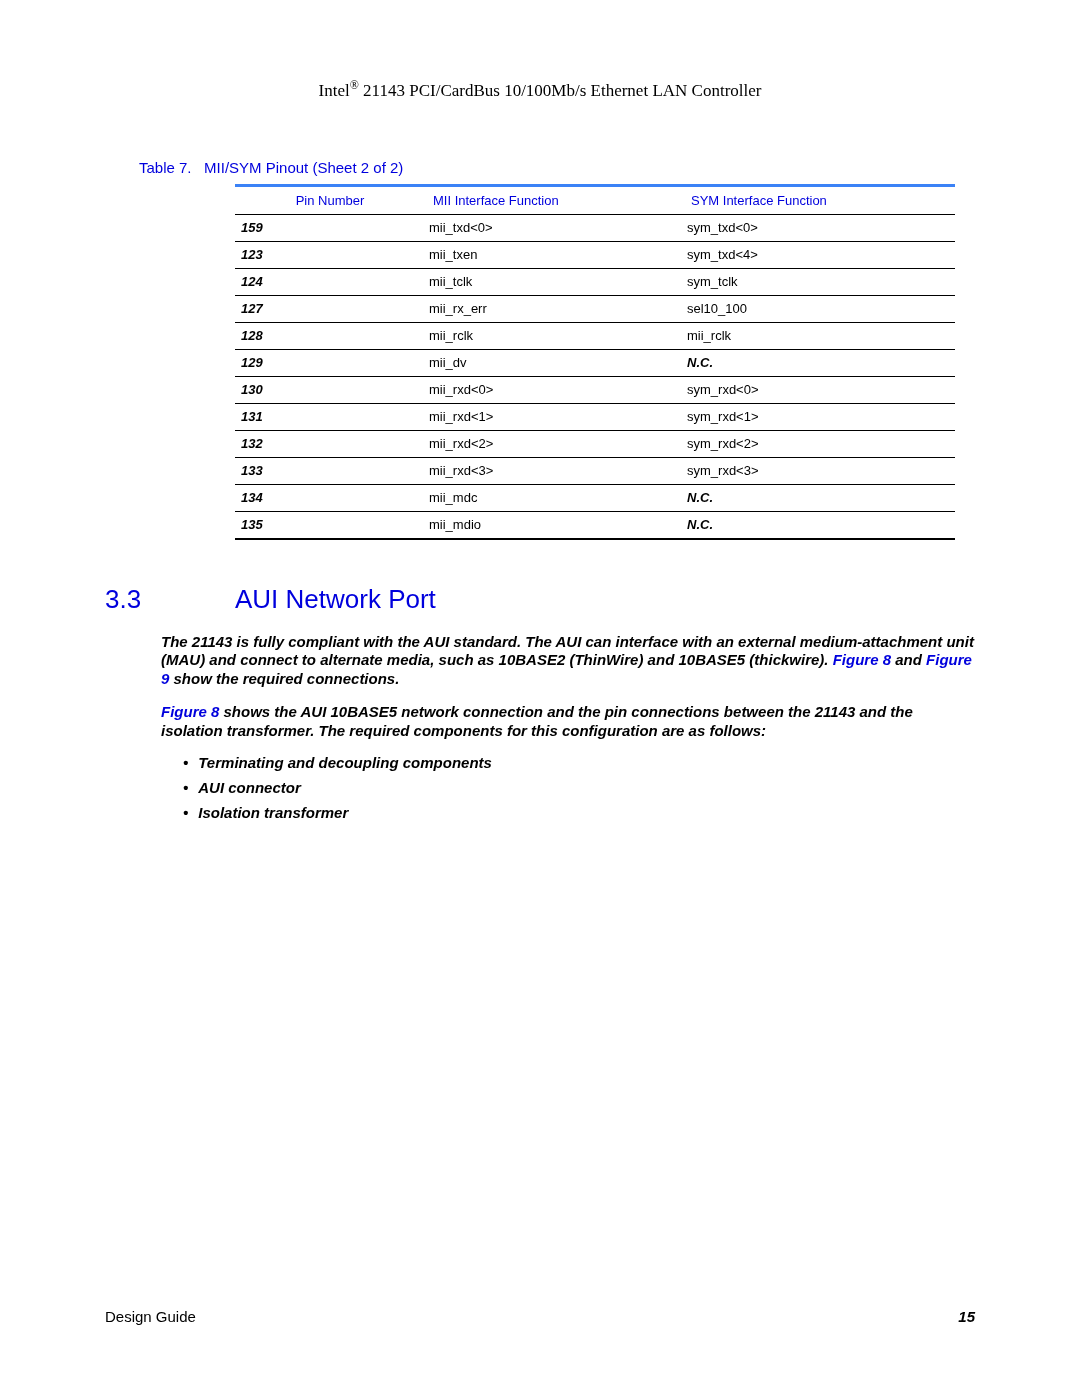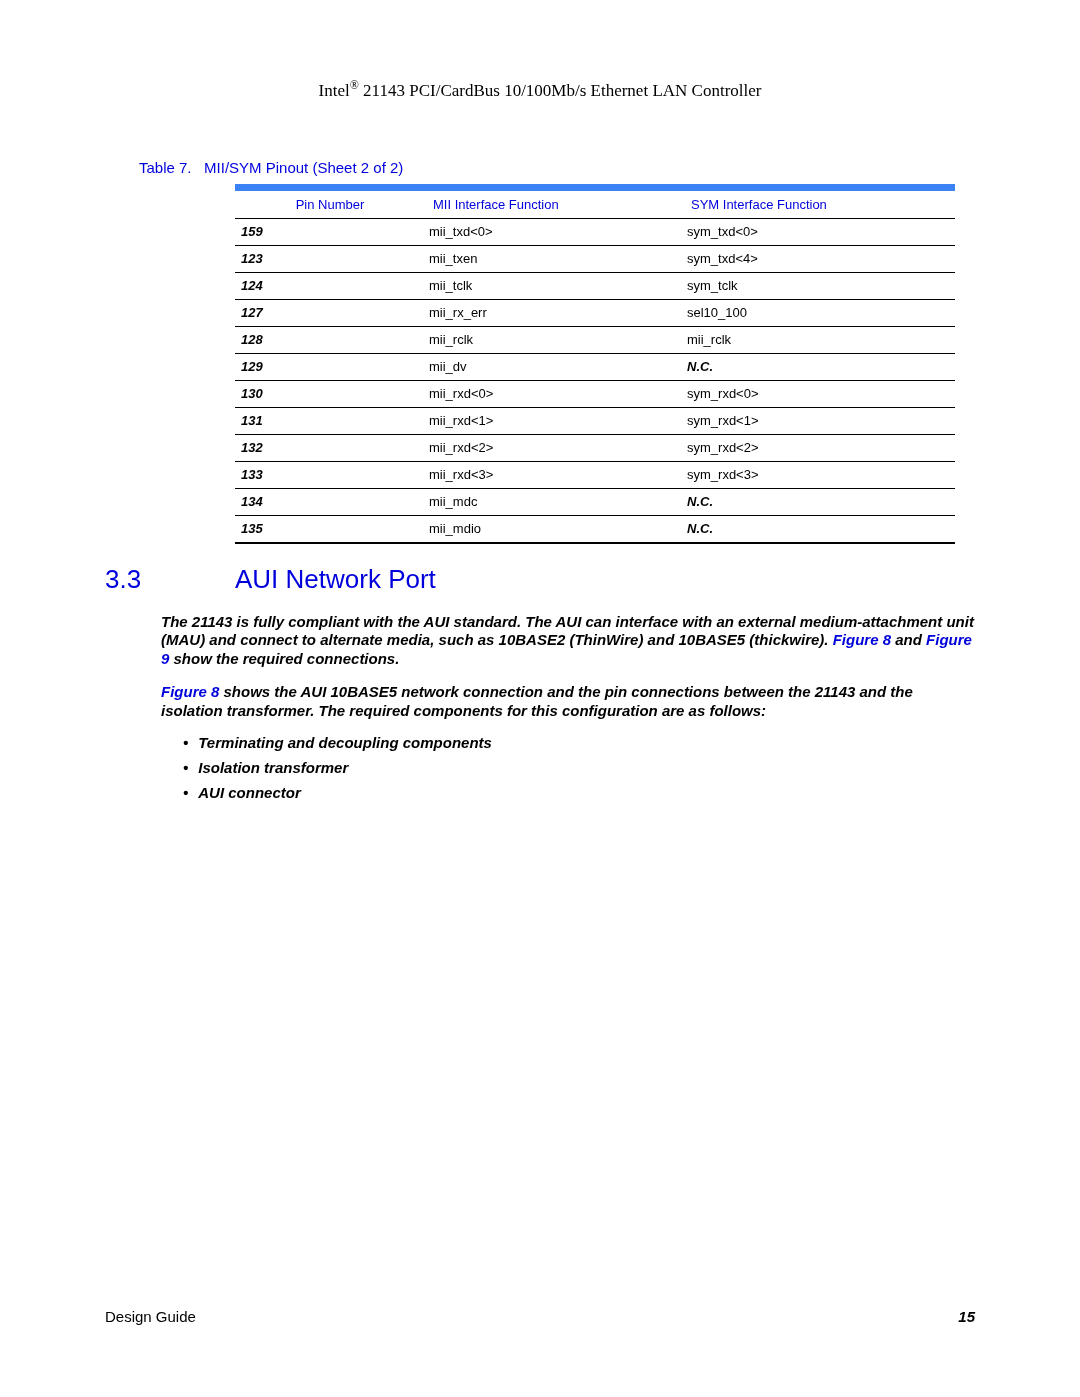--- a/index.html
+++ b/index.html
@@ -33,39 +33,39 @@
     width: 720px;
     margin-left: 130px;
     border-collapse: collapse;
     font-size: 13px;
   }
   table.pinout th {
     color: #0000dd;
     font-weight: normal;
     text-align: left;
     padding: 6px 8px 6px 8px;
-    border-top: 7px solid #3b82f6;
+    border-top: 3px solid #3b82f6;
     border-bottom: 1px solid #000;
     font-size: 13px;
   }
   table.pinout th:first-child { text-align: center; padding-left:40px; padding-right:40px;}
   table.pinout td {
     padding: 4px 4px 4px 4px;
     border-top: 1px solid #000;
     vertical-align: middle;
     height: 18px;
   }
   table.pinout tr:last-child td { border-bottom: 2px solid #000; }
   table.pinout td.pin { font-weight: bold; font-style: italic; padding-left: 6px; width: 180px;}
   table.pinout td.mii { width: 250px; }
   table.pinout td.sym { }
   .nc { font-weight: bold; font-style: italic; }
   .section {
     display: flex;
-    margin-top: 20px;
+    margin-top: 44px;
     align-items: baseline;
   }
   .secnum {
     color: #0000dd;
     font-size: 26px;
     width: 130px;
     flex: 0 0 130px;
   }
   .sectitle {
     color: #0000dd;
@@ -185,22 +185,22 @@
 
   <div class="body">
     <p>
       <span>The 21143 is fully compliant with the AUI standard. The AUI can interface with an external medium-attachment unit (MAU) and connect to alternate media, such as 10BASE2 (ThinWire) and 10BASE5 (thickwire). </span><span class="figref">Figure 8</span><span> and </span><span class="figref">Figure 9</span><span> show the required connections.</span>
     </p>
     <p>
       <span class="figref">Figure 8</span><span> shows the AUI 10BASE5 network connection and the pin connections between the 21143 and the isolation transformer. The required components for this configuration are as follows:</span>
     </p>
     <ul class="bul">
       <li>Terminating and decoupling components</li>
+      <li>AUI connector</li>
       <li>Isolation transformer</li>
-      <li>AUI connector</li>
     </ul>
   </div>
 </div>
 
 <div class="footer">
   <span>Design Guide</span>
   <span class="pn">15</span>
 </div>
 
 </body></html>

